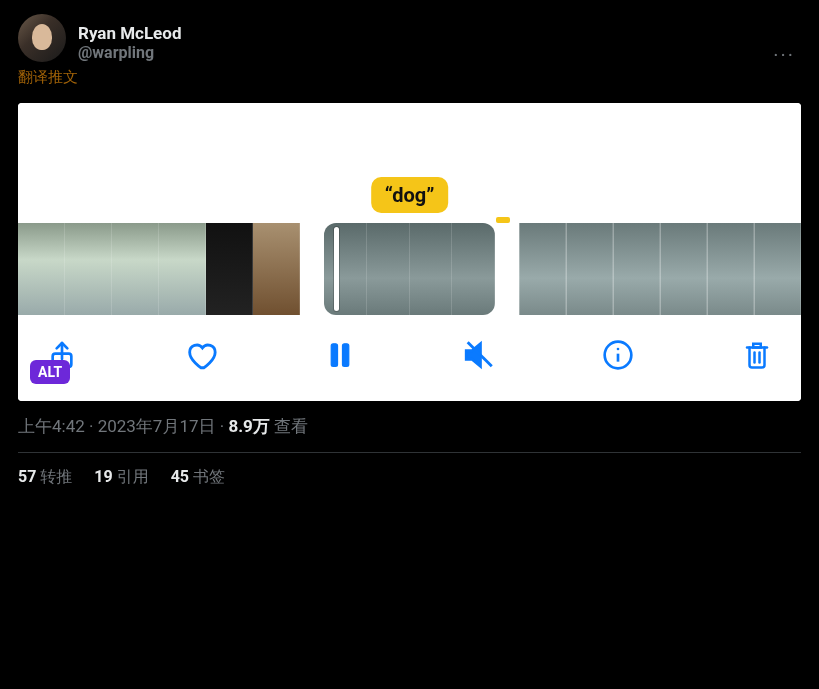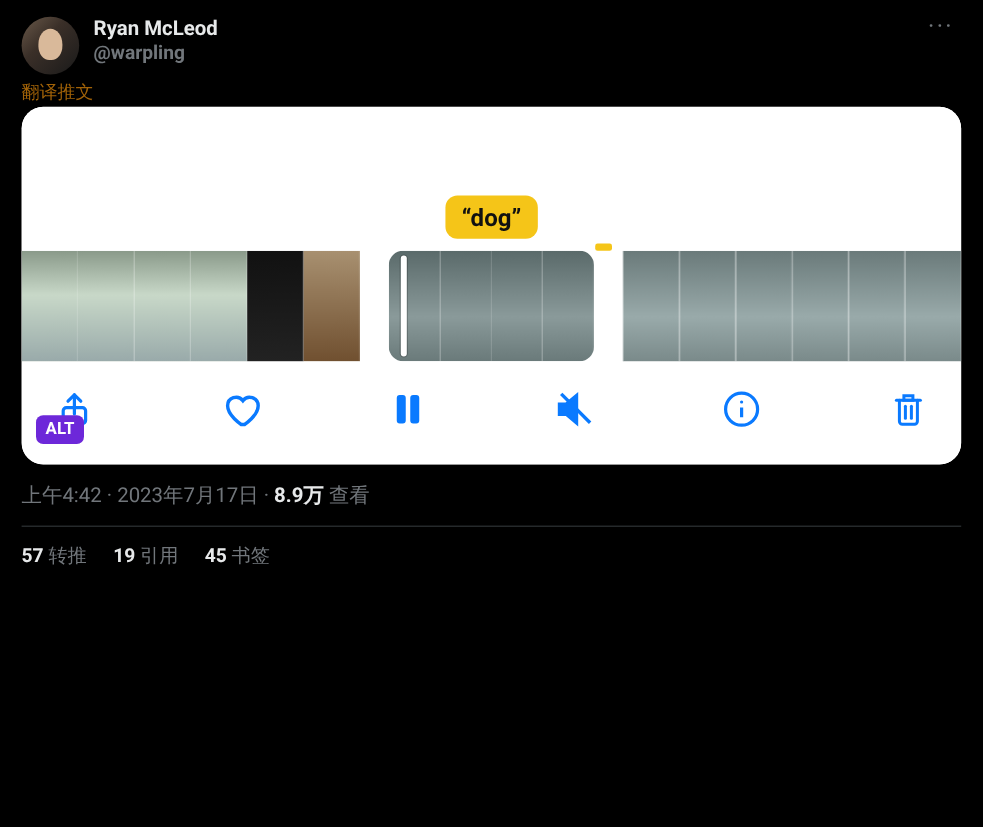--- a/index.html
+++ b/index.html
@@ -9,21 +9,21 @@
     font-family: -apple-system, BlinkMacSystemFont, "Segoe UI", Roboto, Helvetica, Arial, sans-serif;
     width: 819px;
     height: 689px;
     overflow: hidden;
   }
   .tweet {
     padding: 14px 18px;
   }
   .header {
     display: flex;
-    align-items: flex-start;
+    align-items: flex-end;
     gap: 12px;
   }
   .avatar {
     width: 48px;
     height: 48px;
     border-radius: 50%;
     background: linear-gradient(135deg,#6b5a4a 0%, #3a2f28 40%, #1a1a1a 100%);
     flex-shrink: 0;
     position: relative;
     overflow: hidden;
@@ -62,23 +62,23 @@
     color: #e7e9ea;
     font-weight: 400;
   }
   .translate-link {
     display: inline-block;
     margin-top: 6px;
     color: #a16207;
     font-size: 15px;
   }
   .media {
-    margin-top: 2px;
-    background: #fff;
-    border-radius: 18px;
+    margin-top: 16px;
+    background: #fff;
+    border-radius: 4px;
     overflow: hidden;
     position: relative;
   }
   .media-top {
     height: 120px;
     background: #fff;
     position: relative;
   }
   .dog-label {
     position: absolute;

